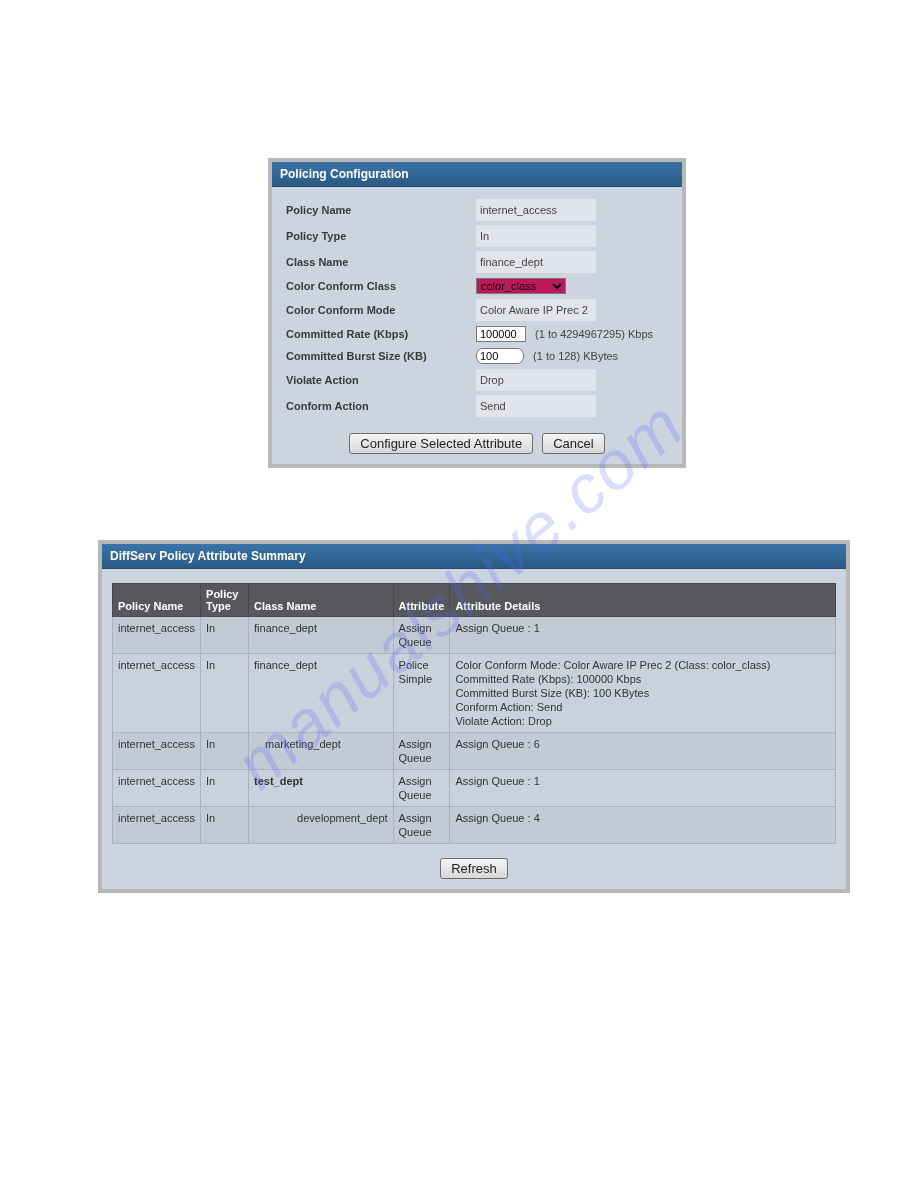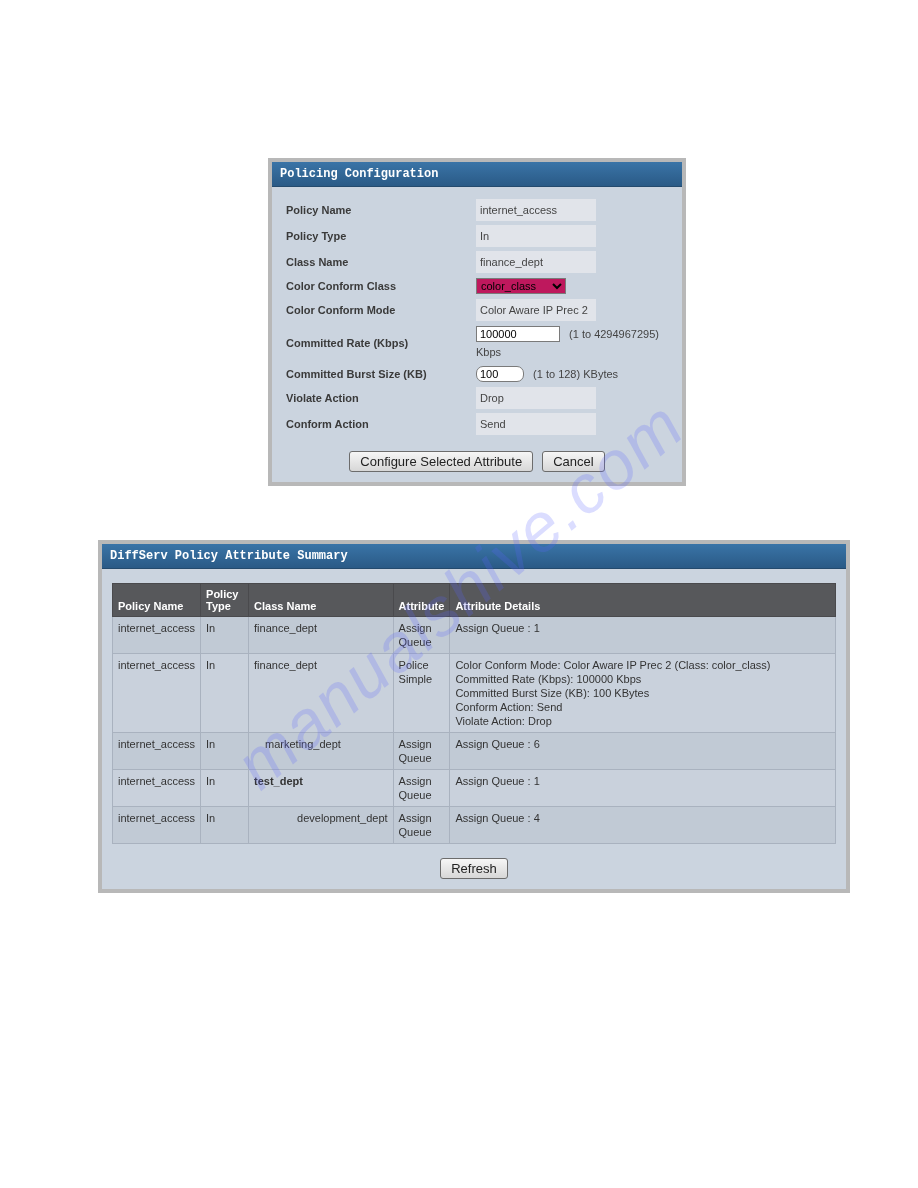--- a/index.html
+++ b/index.html
@@ -44,21 +44,20 @@
     width: 752px;
   }
   .titlebar {
     background: #2f628f;
     background: linear-gradient(#3a74a7, #2a5a86);
     color: #fff;
     font-weight: bold;
     font-size: 12px;
     padding: 5px 8px;
     border-bottom: 1px solid #244a6d;
-    font-family: Liberation Mono, monospace;
   }
   .form-body {
     padding: 10px 14px 6px 14px;
   }
   .form-row {
     display: flex;
     align-items: center;
     padding: 2px 0;
     line-height: 18px;
   }
@@ -71,21 +70,21 @@
   .form-value {
     flex: 1;
     font-size: 11px;
     color: #444;
   }
   .form-value input[type="text"] {
     font-size: 11px;
     padding: 1px 3px;
     border: 1px solid #7a7a7a;
     background: #fff;
-    width: 84px;
+    width: 50px;
   }
   .form-value select {
     font-size: 11px;
     padding: 0;
     border: 1px solid #7a7a7a;
     background: #be185d;
     width: 90px;
   }
   .readonly-box {
     display:inline-block;

